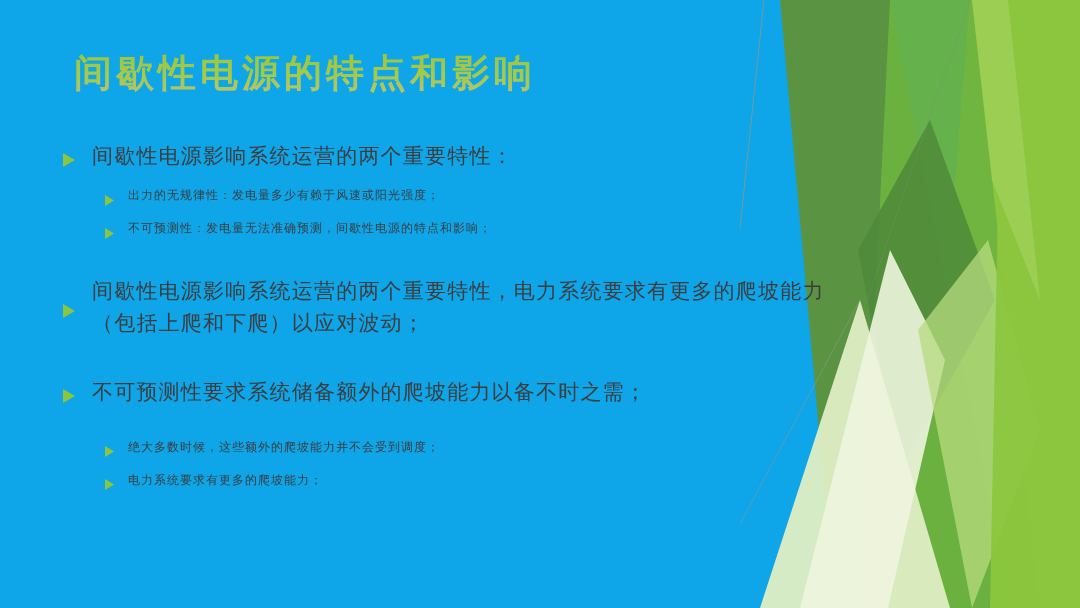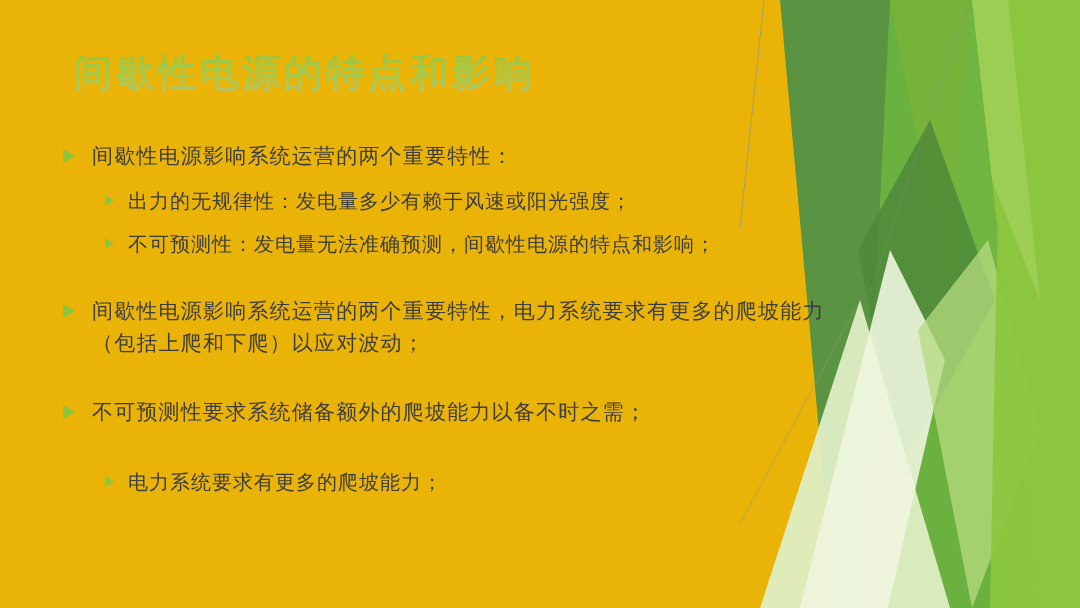--- a/index.html
+++ b/index.html
@@ -7,21 +7,21 @@
   html, body {
     width:1080px; height:608px;
     background:#ffffff;
     font-family:"DejaVu Sans","Liberation Sans",sans-serif;
     overflow:hidden;
   }
 
   #slide {
     position:relative;
     width:1080px; height:608px;
-    background:#eab308;
+    background:#0ea5e9;
     overflow:hidden;
   }
 
   
   #bg-decor {
     position:absolute;
     top:0; right:0;
     width:340px; height:608px;
     pointer-events:none;
   }
@@ -48,21 +48,21 @@
 
   
   #content {
     position:absolute;
     left:62px; top:140px;
     width:800px;
   }
 
   .bullet-row {
     display:flex;
-    align-items:flex-start;
+    align-items:center;
   }
 
   .marker {
     flex:0 0 auto;
     display:inline-block;
     margin-top:7px;
   }
   .marker svg { display:block; }
 
   
@@ -72,21 +72,21 @@
     font-size:21px;
     line-height:1.55;
     color:#3d3d3d;
     letter-spacing:1.2px;
   }
 
   
   .lvl2 { margin-bottom:1px; margin-left:42px; }
   .lvl2 > .marker { width:11px; height:13px; margin-right:13px; margin-top:9px; }
   .lvl2 > .btext {
-    font-size:20px;
+    font-size:12px;
     line-height:1.6;
     color:#3d3d3d;
     letter-spacing:1px;
   }
 
   .btext { font-family:"DejaVu Sans","Liberation Sans",sans-serif; }
 
   .gap-lg { height:34px; }
   .gap-md { height:26px; }
   .gap-sm { height:10px; }
@@ -177,20 +177,28 @@
       <span class="marker">
         <svg viewBox="0 0 14 16">
             <polygon points="1,1 13,8 1,15" fill="#8cc63e"></polygon>
           </svg>
       </span>
       <span class="btext">不可预测性要求系统储备额外的爬坡能力以备不时之需；</span>
     </div>
 
     <div class="gap-md"></div>
 
+    <div class="bullet-row lvl2">
+      <span class="marker">
+        <svg viewBox="0 0 11 13">
+            <polygon points="1,1 10,6.5 1,12" fill="#8cc63e"></polygon>
+          </svg>
+      </span>
+      <span class="btext">绝大多数时候，这些额外的爬坡能力并不会受到调度；</span>
+    </div>
 
     <div class="gap-sm"></div>
 
     <div class="bullet-row lvl2">
       <span class="marker">
         <svg viewBox="0 0 11 13">
             <polygon points="1,1 10,6.5 1,12" fill="#8cc63e"></polygon>
           </svg>
       </span>
       <span class="btext">电力系统要求有更多的爬坡能力；</span>

